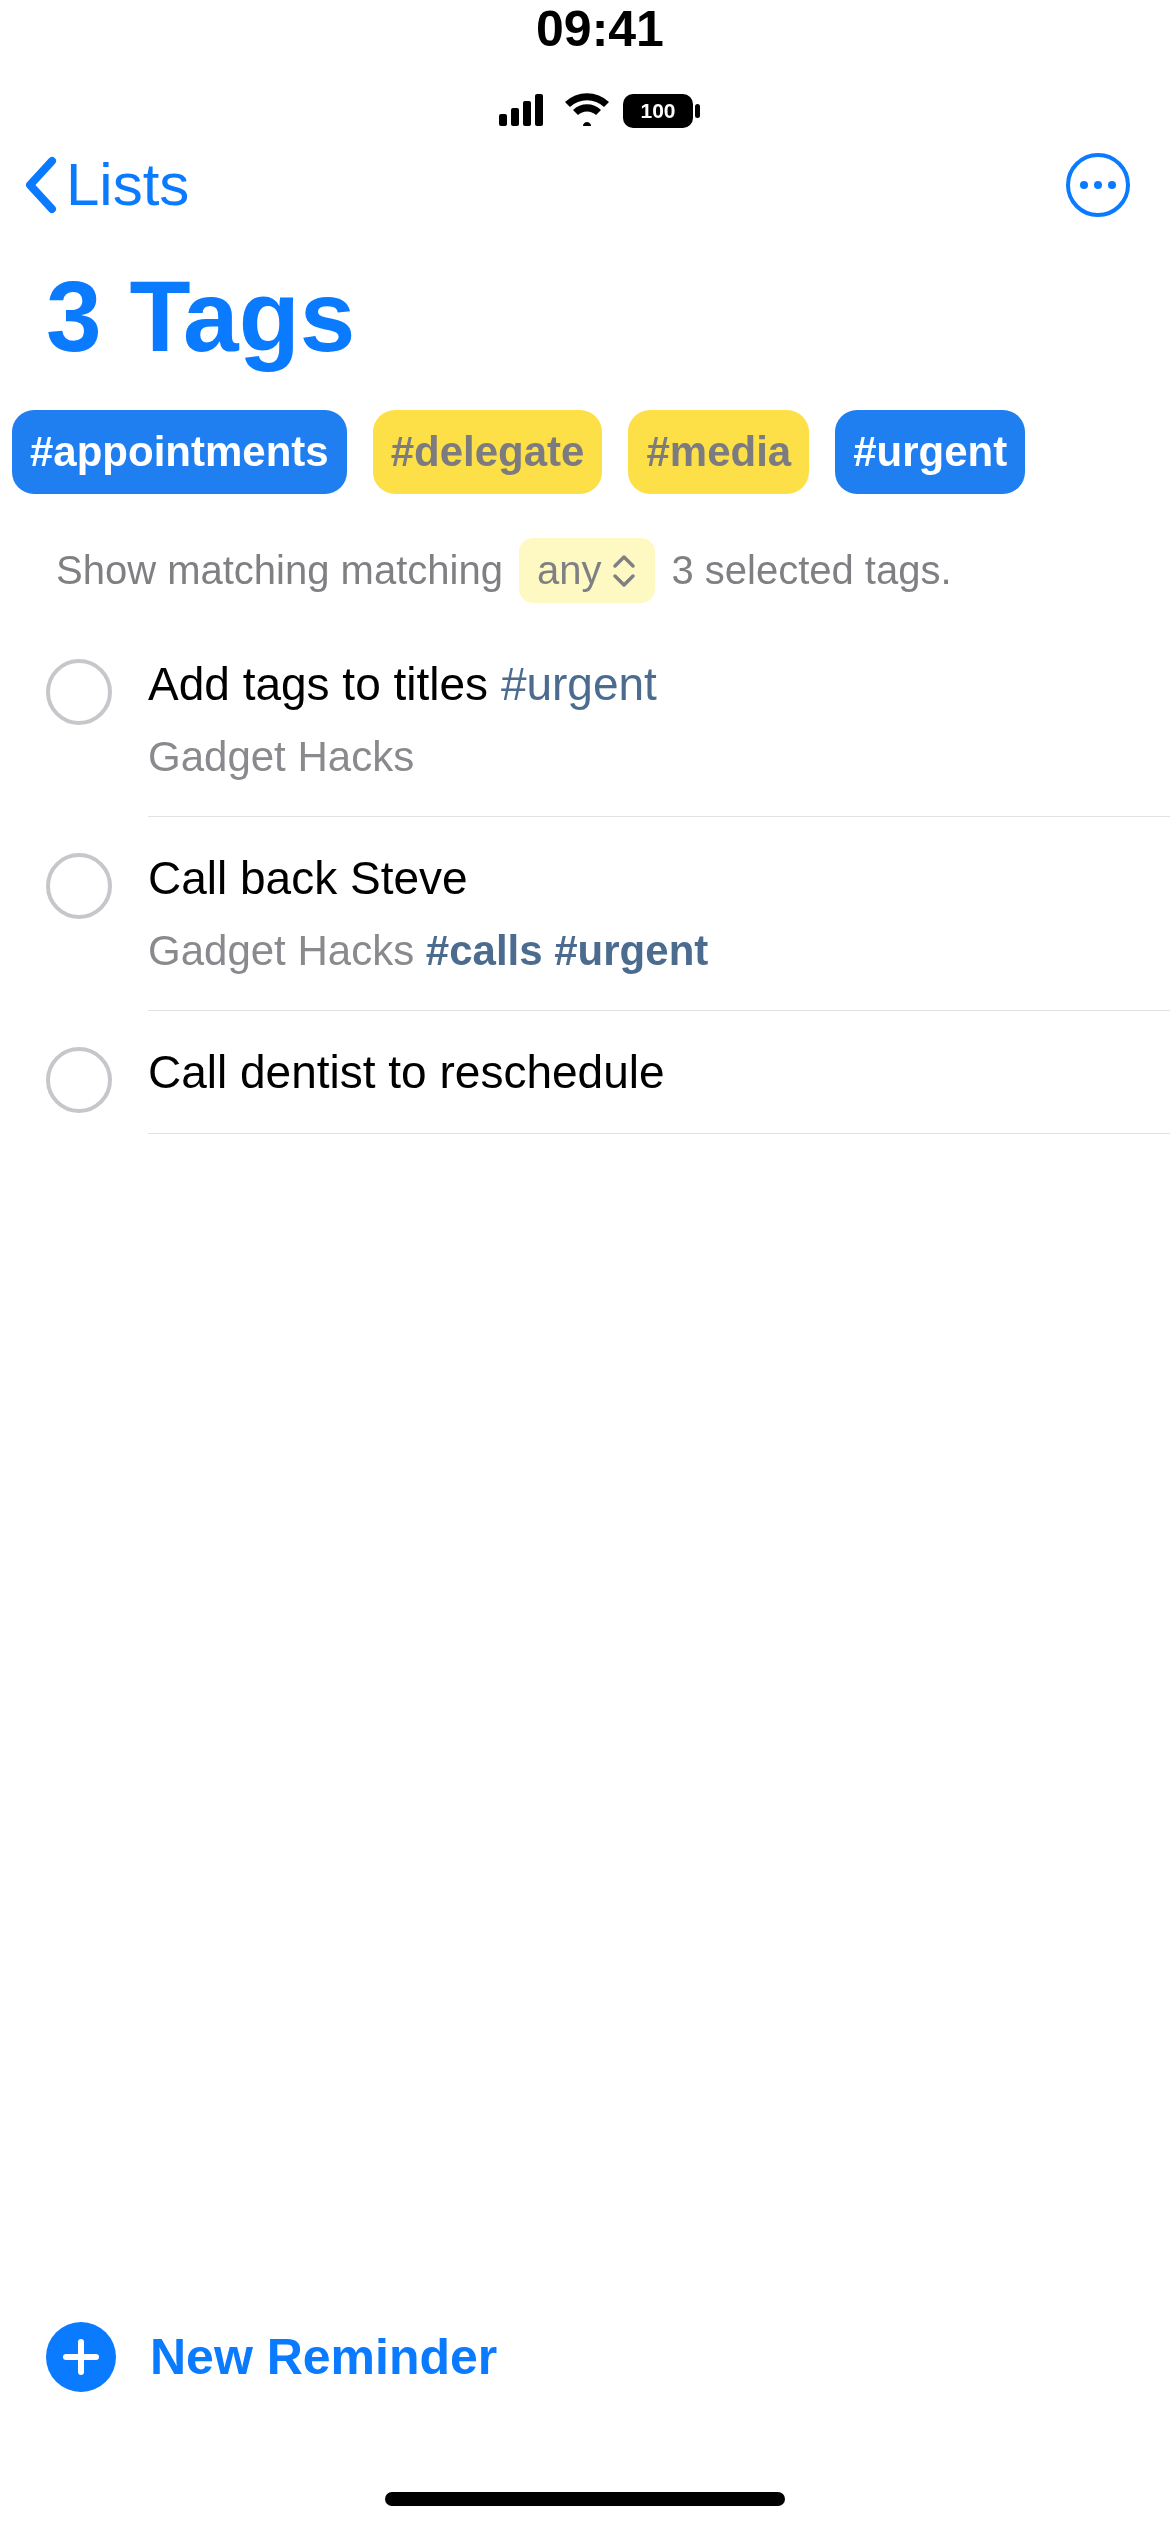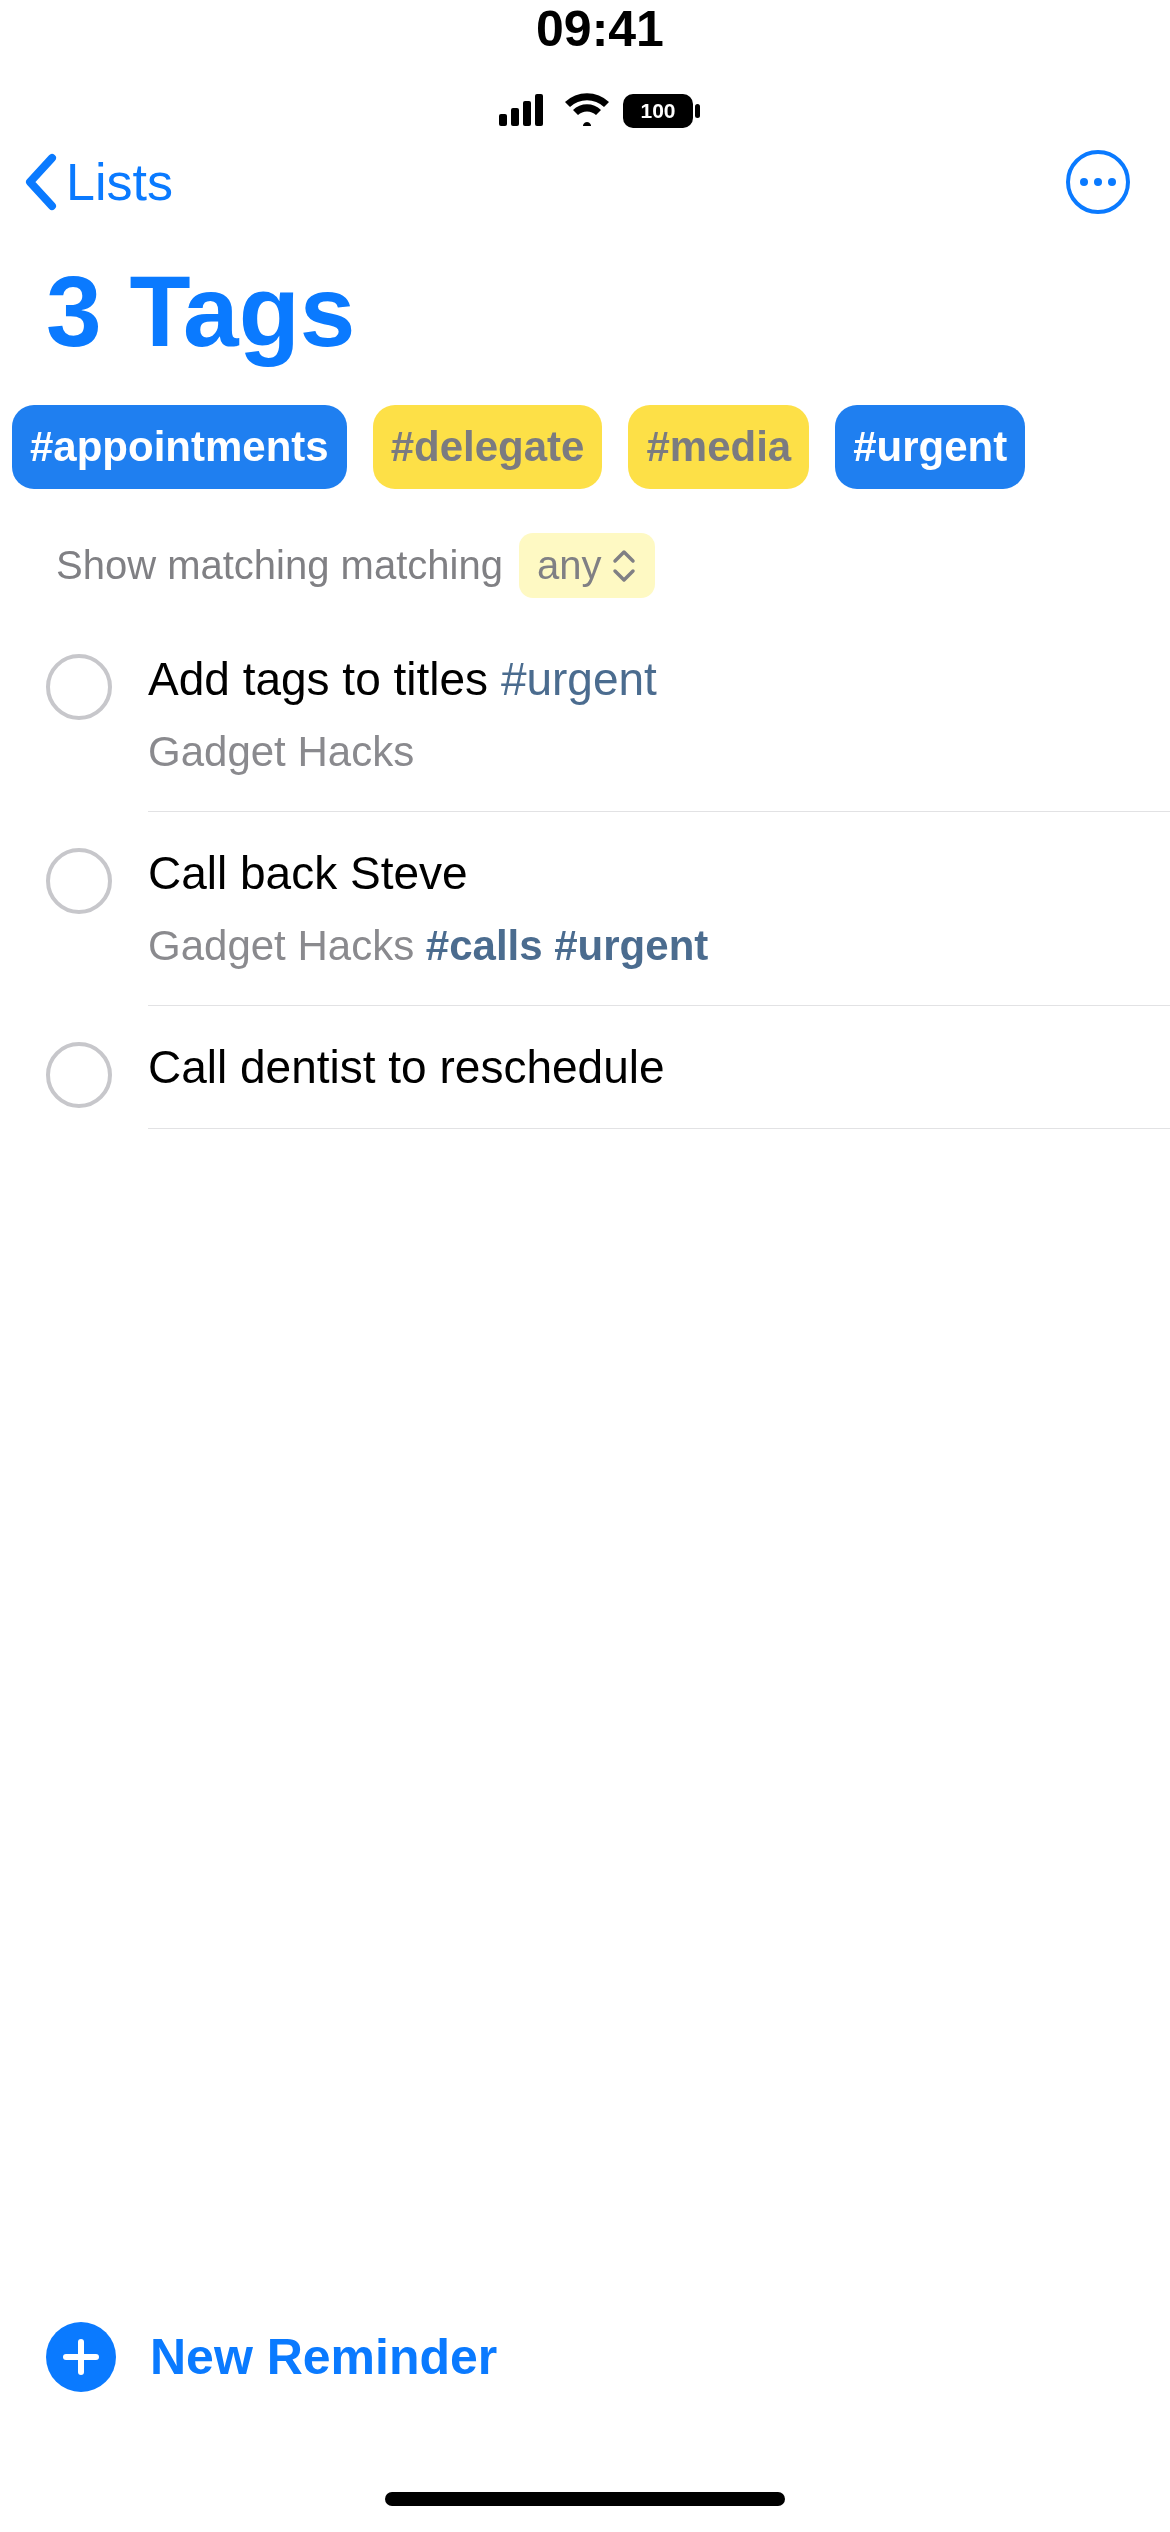--- a/index.html
+++ b/index.html
@@ -37,21 +37,21 @@
   .nav-bar {
     display: flex;
     justify-content: space-between;
     align-items: center;
     padding: 20px 40px 10px 20px;
   }
   .back-button {
     display: flex;
     align-items: center;
     color: #0a7aff;
-    font-size: 52px;
+    font-size: 60px;
     font-weight: 400;
     gap: 4px;
   }
   .back-chevron svg { display:block; }
   .more-button {
     width: 64px;
     height: 64px;
     border: 4.5px solid #0a7aff;
     border-radius: 50%;
     display: flex;
@@ -260,20 +260,21 @@
   <span>Show matching matching</span>
   <span class="filter-dropdown">
     <span>any</span>
     <span>
       <svg width="26" height="34" viewBox="0 0 26 34">
         <polyline points="4,12 13,3 22,12" fill="none" stroke="#808084" stroke-width="3.5" stroke-linecap="round" stroke-linejoin="round"></polyline>
         <polyline points="4,22 13,31 22,22" fill="none" stroke="#808084" stroke-width="3.5" stroke-linecap="round" stroke-linejoin="round"></polyline>
       </svg>
     </span>
   </span>
+  <span>3 selected tags.</span>
 </div>
 
 <div class="reminder-list">
 
   <div class="reminder-item">
     <div class="reminder-circle"></div>
     <div class="reminder-body">
       <div class="reminder-title">
         <span>Add tags to titles </span><span class="tag">#urgent</span>
       </div>

